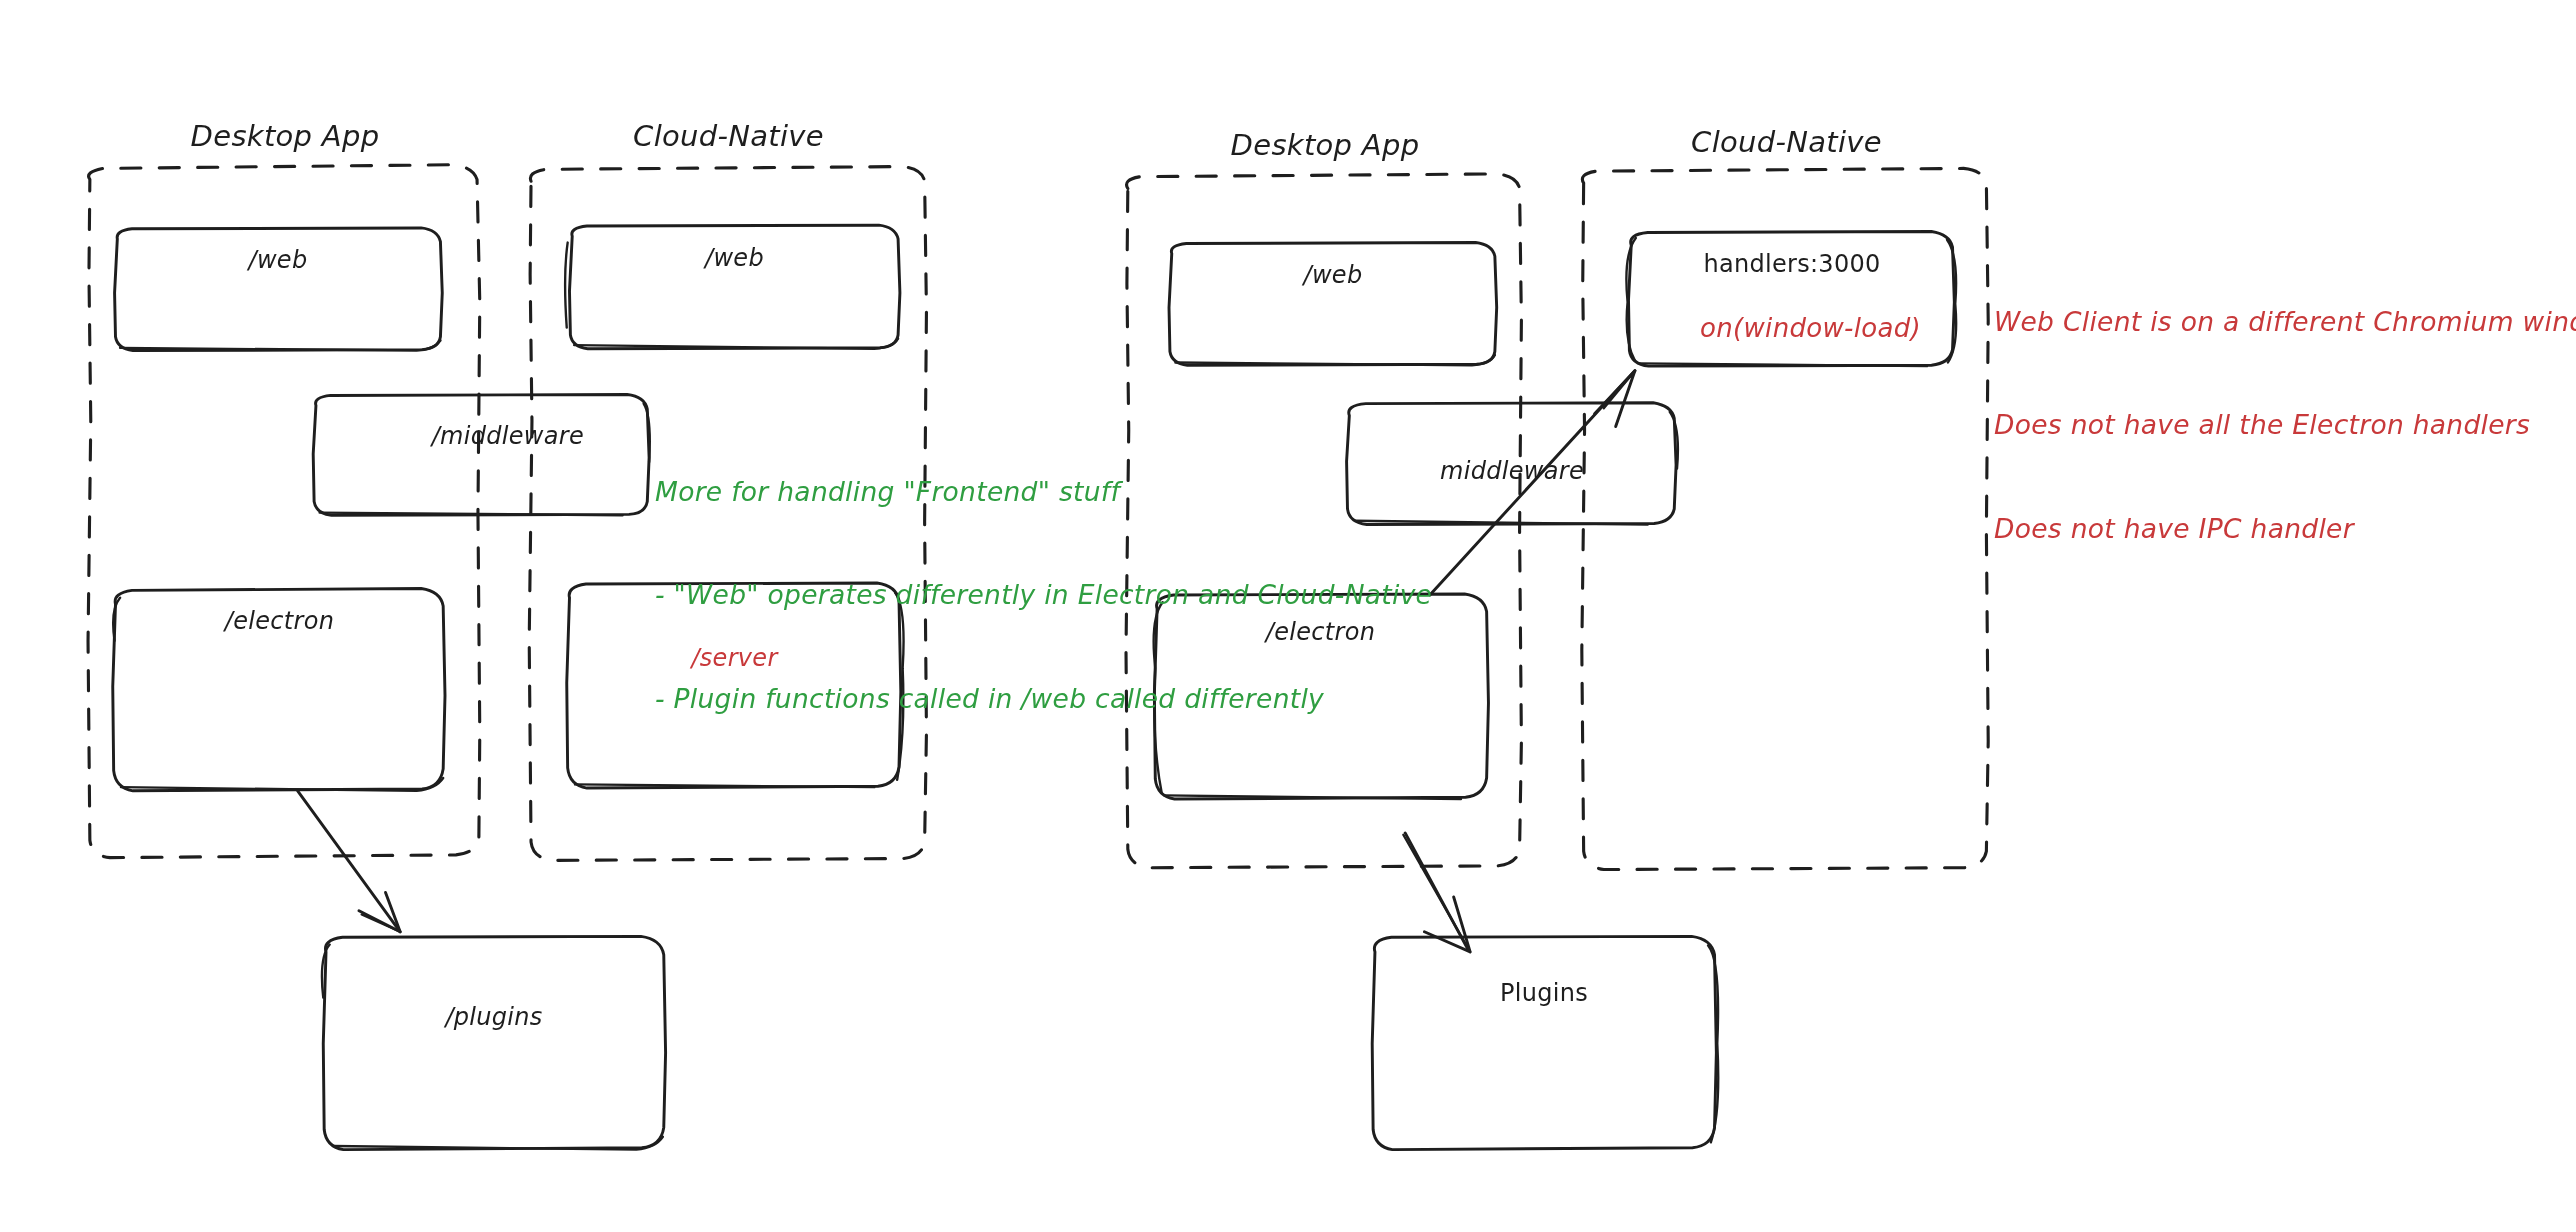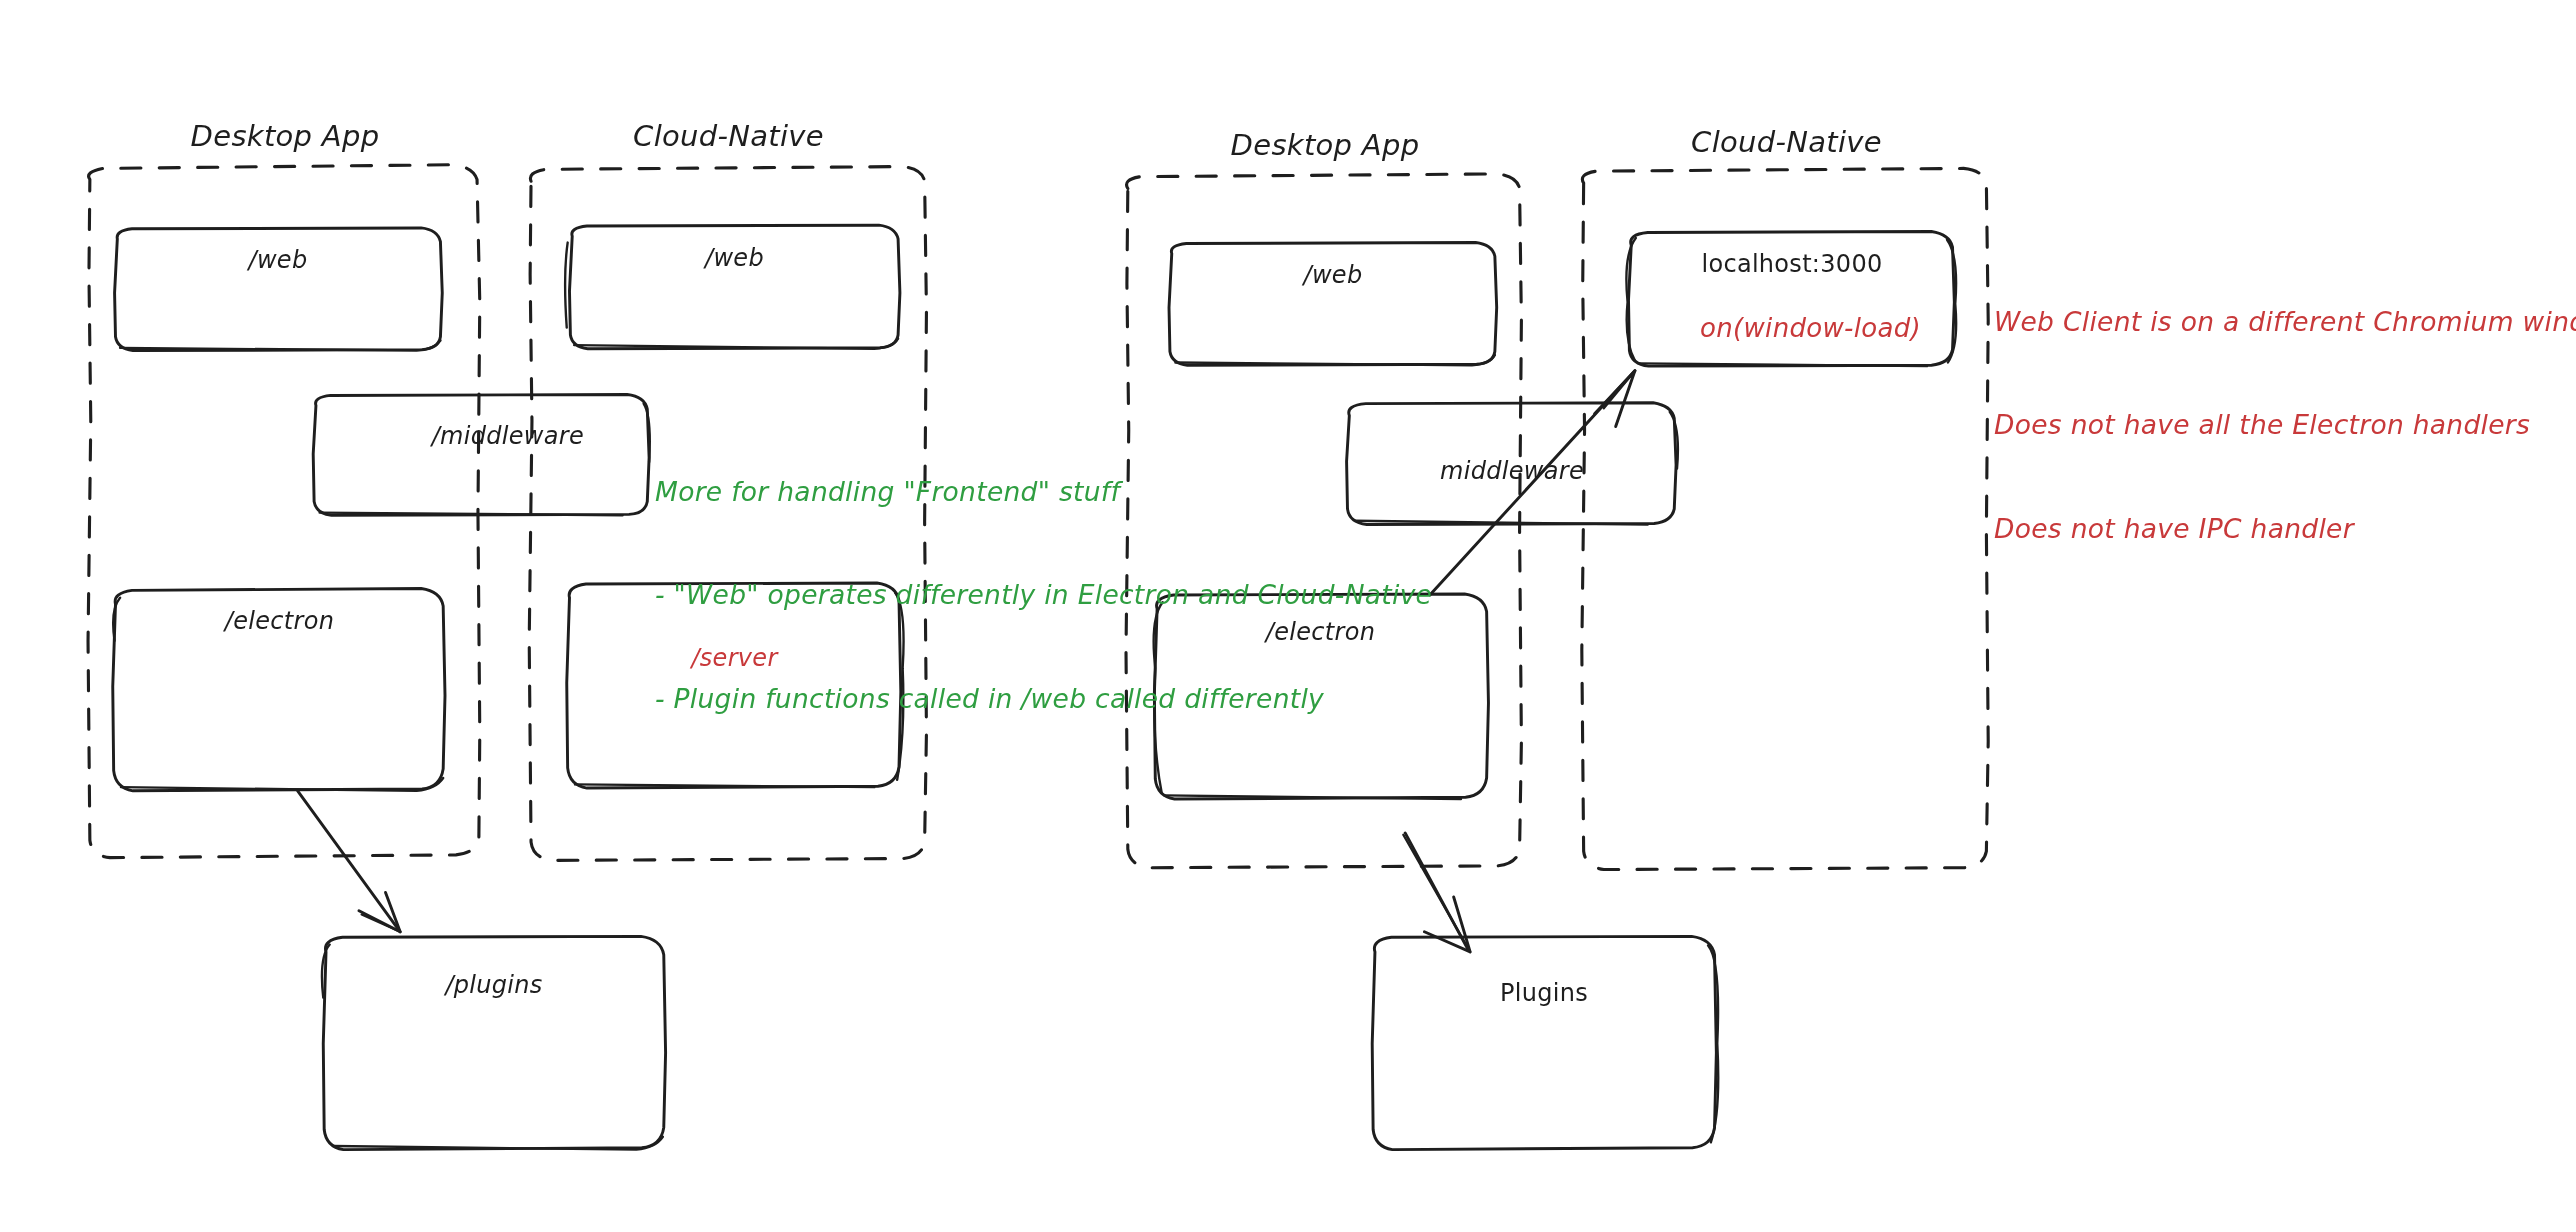--- a/index.html
+++ b/index.html
@@ -193,34 +193,34 @@
 </svg>
 
 <div class="lbl group-title" style="left:90px;  top:117px; width:390px;">Desktop App</div>
 <div class="lbl group-title" style="left:531px; top:117px; width:395px;">Cloud-Native</div>
 
 <div class="lbl box-label" style="left:114px; top:245px; width:328px; text-align:center;">/web</div>
 <div class="lbl box-label" style="left:569px; top:243px; width:331px; text-align:center;">/web</div>
 <div class="lbl box-label" style="left:313px; top:421px; width:271px; text-align:right;">/middleware</div>
 <div class="lbl box-label" style="left:113px; top:606px; width:333px; text-align:center;">/electron</div>
 <div class="lbl box-label red" style="left:567px; top:604px; width:335px; text-align:center;margin-top:39px;">/server</div>
-<div class="lbl box-label" style="left:323px; top:970px; width:342px; text-align:center;">/plugins</div>
+<div class="lbl box-label" style="left:323px; top:1002px; width:342px; text-align:center;">/plugins</div>
 
 <div class="lbl note green" style="left:655px; top:406px;">
   <div>More for handling "Frontend" stuff</div>
   <div>- "Web" operates differently in Electron and Cloud-Native</div>
   <div>- Plugin functions called in /web called differently</div>
 </div>
 
 <div class="lbl group-title" style="left:1128px; top:126px; width:394px;">Desktop App</div>
 <div class="lbl group-title" style="left:1584px; top:123px; width:405px;">Cloud-Native</div>
 
 <div class="lbl box-label" style="left:1169px; top:260px; width:328px; text-align:center;">/web</div>
 
-<div class="lbl box-label plain" style="left:1629px; top:249px; width:326px; text-align:center;">localhost:3000</div>
+<div class="lbl box-label plain" style="left:1629px; top:249px; width:326px; text-align:center;">handlers:3000</div>
 <div class="lbl box-label redsub" style="left:1666px; top:299px; width:289px; text-align:center;">on(window-load)</div>
 
 <div class="lbl box-label" style="left:1347px; top:456px; width:330px; text-align:center;">middleware</div>
 <div class="lbl box-label" style="left:1154px; top:617px; width:333px; text-align:center;">/electron</div>
 <div class="lbl box-label plain" style="left:1372px; top:978px; width:344px; text-align:center;">Plugins</div>
 
 <div class="lbl note red" style="left:1994px; top:236px;">
   <div>Web Client is on a different Chromium window</div>
   <div>Does not have all the Electron handlers</div>
   <div>Does not have IPC handler</div>

